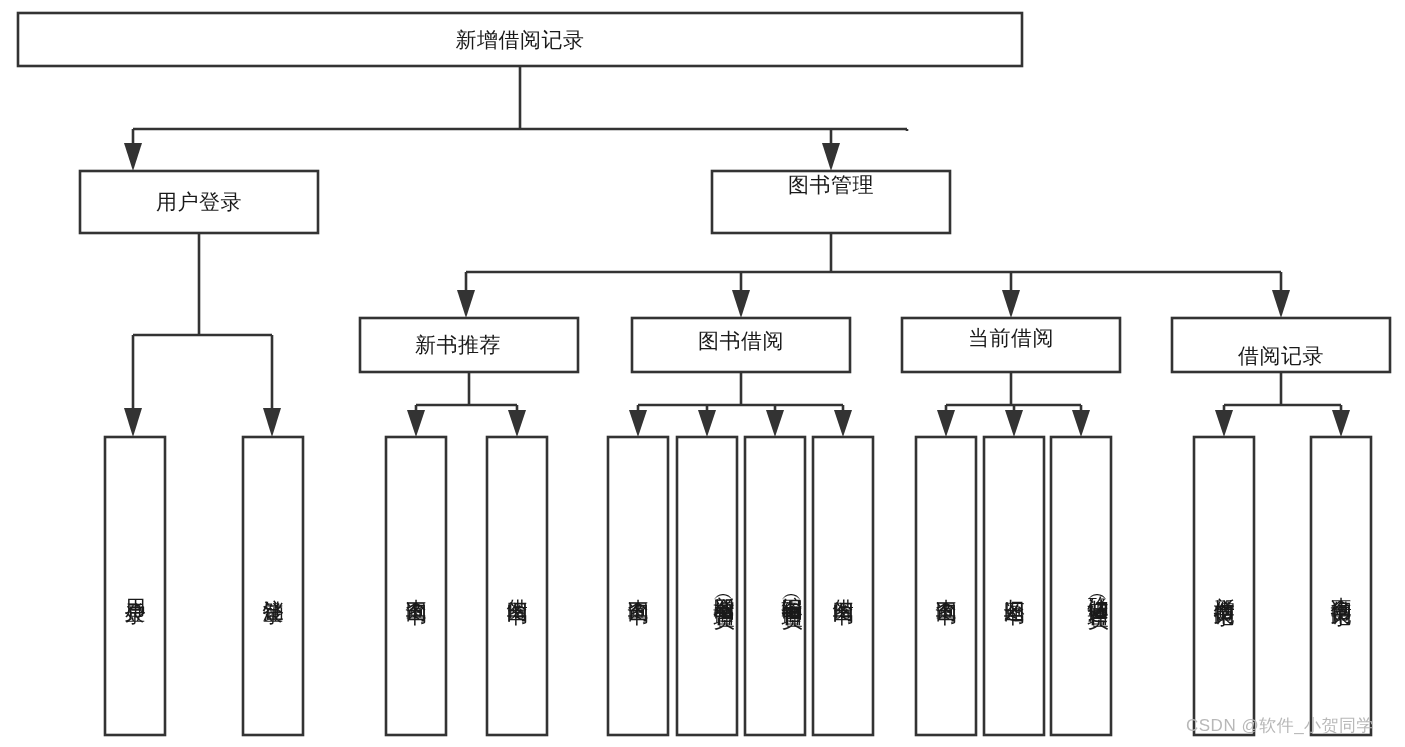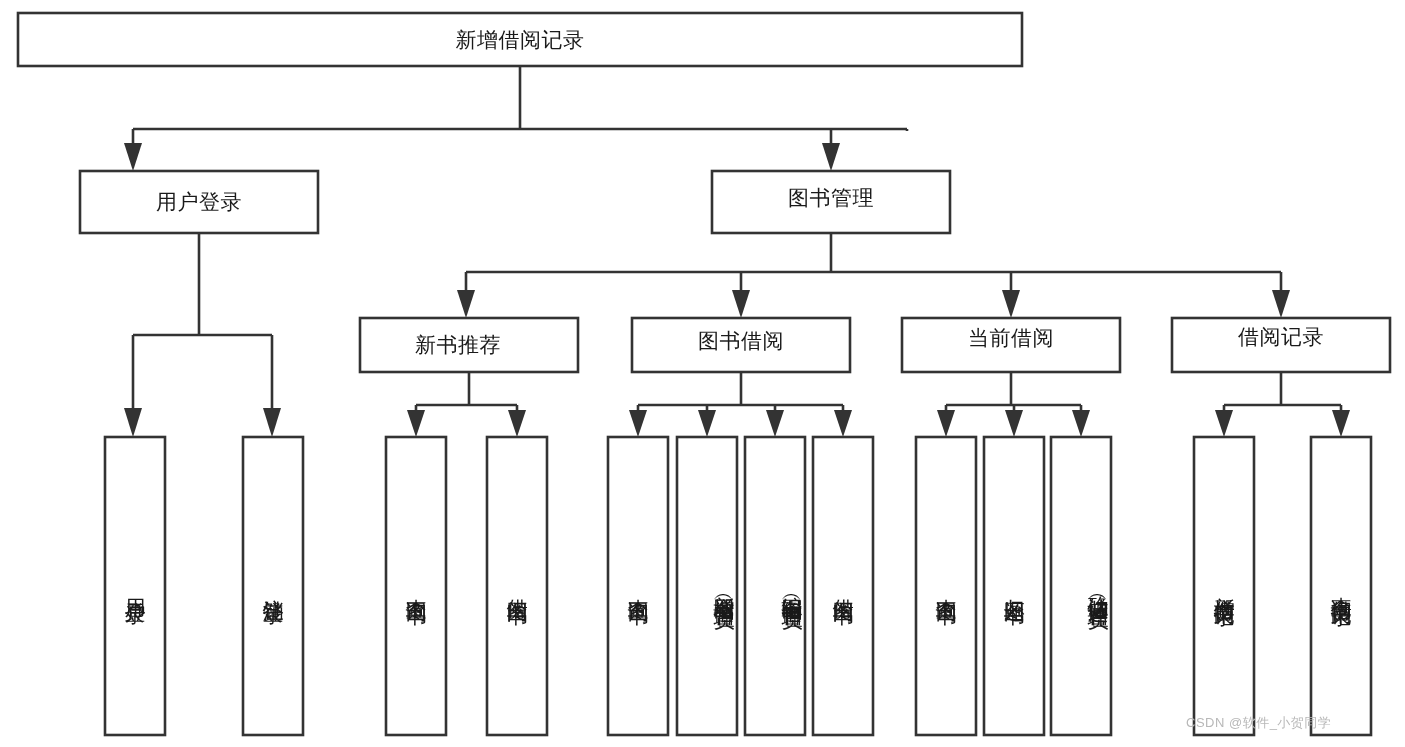--- a/index.html
+++ b/index.html
@@ -66,21 +66,21 @@
     padding-top: 4px;
   }
   .node-label.vertical.centered {
     align-items: center;
     padding-top: 0;
   }
   .watermark {
     position: absolute;
     left: 1186px;
     top: 714px;
-    font-size: 13px;
+    font-size: 17px;
     color: #b8b8b8;
     letter-spacing: 0.5px;
     white-space: nowrap;
     font-family: "Liberation Sans", "DejaVu Sans", sans-serif;
   }
 </style>
 </head>
 <body>
 
 <div id="diagram-root">
@@ -187,26 +187,26 @@
       <path class="connector" d="M 1341 405 L 1341 412"></path>
       <polygon class="arrow-head" points="1224,437 1215,410 1233,410"></polygon>
       <polygon class="arrow-head" points="1341,437 1332,410 1350,410"></polygon>
     </g>
 
   </svg>
 
   <div class="node-label horizontal" style="left:18px; top:13px; width:1004px; height:53px;">新增借阅记录</div>
 
   <div class="node-label horizontal" style="left:80px; top:171px; width:238px; height:62px;">用户登录</div>
-  <div class="node-label horizontal" style="left:712px; top:167px; width:238px; height:62px;border-radius:19px;">图书管理</div>
+  <div class="node-label horizontal" style="left:712px; top:154px; width:238px; height:62px;border-radius:19px;">图书管理</div>
 
   <div class="node-label horizontal" style="left:360px; top:318px; width:196px; height:54px;">新书推荐</div>
   <div class="node-label horizontal" style="left:632px; top:318px; width:218px; height:45px;">图书借阅</div>
   <div class="node-label horizontal" style="left:902px; top:318px; width:218px; height:40px;">当前借阅</div>
-  <div class="node-label horizontal" style="left:1172px; top:309px; width:218px; height:56px;">借阅记录</div>
+  <div class="node-label horizontal" style="left:1172px; top:328px; width:218px; height:56px;">借阅记录</div>
 
   <div class="node-label vertical centered" style="left:105px; top:437px; width:60px; height:298px;">用户登录</div>
   <div class="node-label vertical centered" style="left:243px; top:437px; width:60px; height:298px;">注销登录</div>
 
   <div class="node-label vertical centered" style="left:386px; top:437px; width:60px; height:298px;">查询图书</div>
   <div class="node-label vertical centered" style="left:487px; top:437px; width:60px; height:298px;">借阅图书</div>
 
   <div class="node-label vertical centered" style="left:608px; top:437px; width:60px; height:298px;">查询图书</div>
   <div class="node-label vertical" style="left:677px; top:437px; width:60px; height:298px;">新增图书（管理员）</div>
   <div class="node-label vertical" style="left:745px; top:437px; width:60px; height:298px;">编辑图书（管理员）</div>

